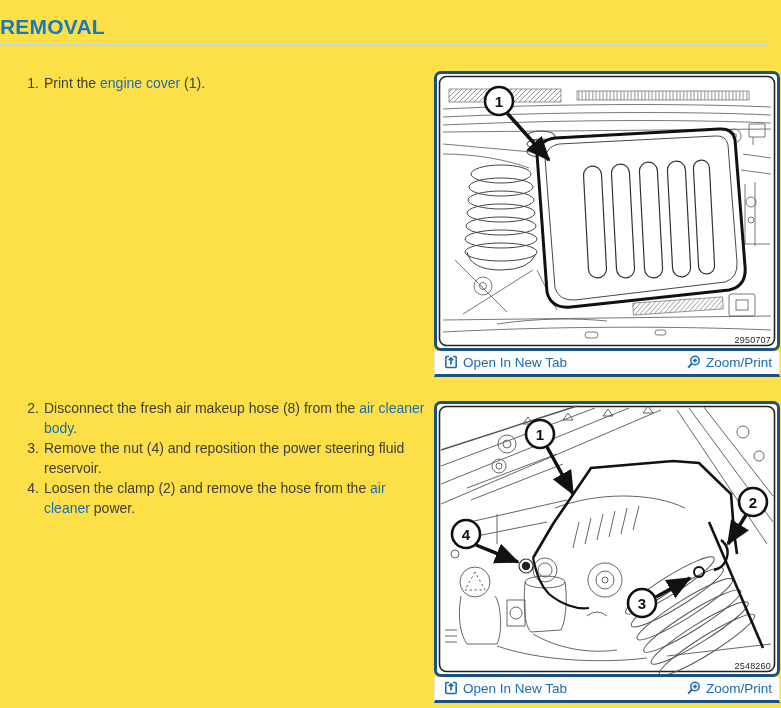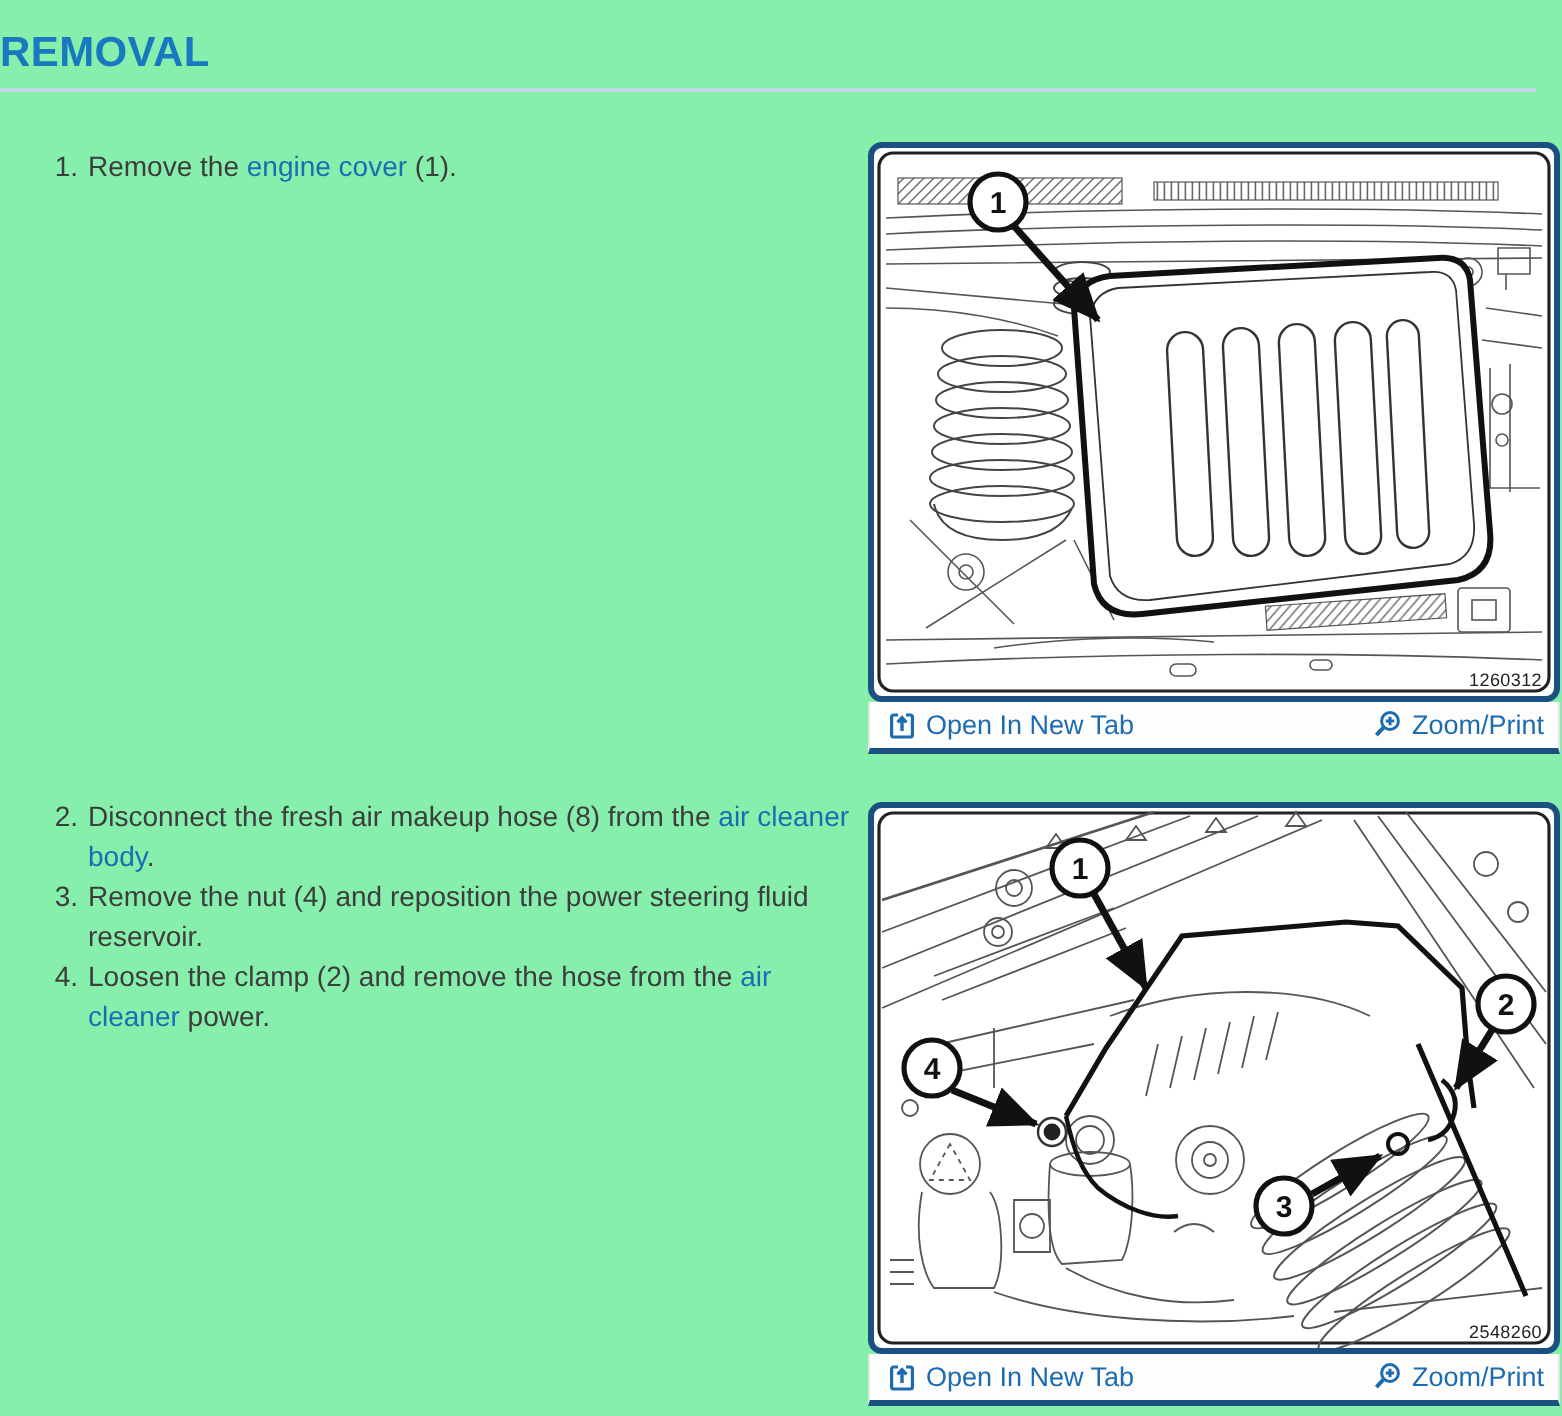--- a/index.html
+++ b/index.html
@@ -1,17 +1,17 @@
 <!DOCTYPE html>
 <html><head>
 <meta charset="utf-8">
 <style>
   * { margin:0; padding:0; box-sizing:border-box; }
   body { background:#fff; font-family:"Liberation Sans", sans-serif; }
-  #page { position:relative; width:781px; height:708px; background:#86efac; overflow:hidden; }
+  #page { position:relative; width:781px; height:708px; background:#fde047; overflow:hidden; }
 
   .page-heading {
     position:absolute; left:0; top:15px;
     font-size:21px; font-weight:bold; color:#1878c0; letter-spacing:0.2px;
   }
   .heading-rule {
     position:absolute; left:0; top:44px; width:768px; height:0;
     border-top:2px solid #bedae6;
   }
 
@@ -37,37 +37,37 @@
     position:absolute; right:6px; bottom:3px;
     font-size:9px; color:#222; letter-spacing:0.2px;
   }
   .fig-footer {
     display:flex; justify-content:space-between; align-items:center;
     padding:4px 7px 4px 9px; background:#fdfdfd;
     border-left:1px solid #e4e4e4; border-right:1px solid #e4e4e4;
     border-bottom:3px solid #1a5181;
   }
   .fig-link {
-    display:flex; align-items:flex-end; gap:5px;
+    display:flex; align-items:flex-start; gap:5px;
     color:#1d6cb2; font-size:13.5px; cursor:pointer; text-decoration:none;
   }
   .fig-link svg { display:block; }
 </style>
 </head>
 <body>
 
 <div id="page">
 
   <h1 class="page-heading">REMOVAL</h1>
   <div class="heading-rule"></div>
 
   <div id="steps-block-1" class="steps">
     <div class="step">
       <span class="step-num">1.</span>
-      <span class="step-text"><span>Remove the </span><a class="inline-link">engine cover</a><span> (1).</span></span>
+      <span class="step-text"><span>Print the </span><a class="inline-link">engine cover</a><span> (1).</span></span>
     </div>
   </div>
 
   <div id="steps-block-2" class="steps">
     <div class="step">
       <span class="step-num">2.</span>
       <span class="step-text"><span>Disconnect the fresh air makeup hose (8) from the </span><a class="inline-link">air cleaner body</a><span>.</span></span>
     </div>
     <div class="step">
       <span class="step-num">3.</span>
@@ -143,21 +143,21 @@
             <rect x="259" y="86" width="16" height="114" rx="8" transform="rotate(-3 267 143)"></rect>
           </g>
         </g>
         <rect x="196" y="226" width="90" height="12" fill="url(#f1x)" stroke="#555" stroke-width="0.6" transform="rotate(-4 241 232)"></rect>
         <g>
           <line x1="70" y1="39" x2="112" y2="86" stroke="#111" stroke-width="3.5" marker-end="url(#f1a)"></line>
           <circle cx="62" cy="27" r="14" fill="#fff" stroke="#111" stroke-width="2.6"></circle>
           <text x="62" y="32.5" text-anchor="middle" font-size="15" font-weight="bold" fill="#111">1</text>
         </g>
       </svg>
-      <div class="fig-id">1260312</div>
+      <div class="fig-id">2950707</div>
     </div>
     <div class="fig-footer">
       <a class="fig-link">
         <span>
           <svg width="14" height="14" viewBox="0 0 14 14" fill="none" stroke="#1d6cb2" stroke-width="1.6">
             <path d="M1.8,4.5 v7 a1,1 0 0 0 1,1 h8.4 a1,1 0 0 0 1,-1 v-7"></path>
             <path d="M1.8,4.5 v-2 a1,1 0 0 1 1,-1 h2.2 M9,1.5 h2.2 a1,1 0 0 1 1,1 v2"></path>
             <path d="M7,9.5 V3.2 M4.8,5.2 L7,2.9 L9.2,5.2" stroke-width="1.7"></path>
           </svg>
         </span>

